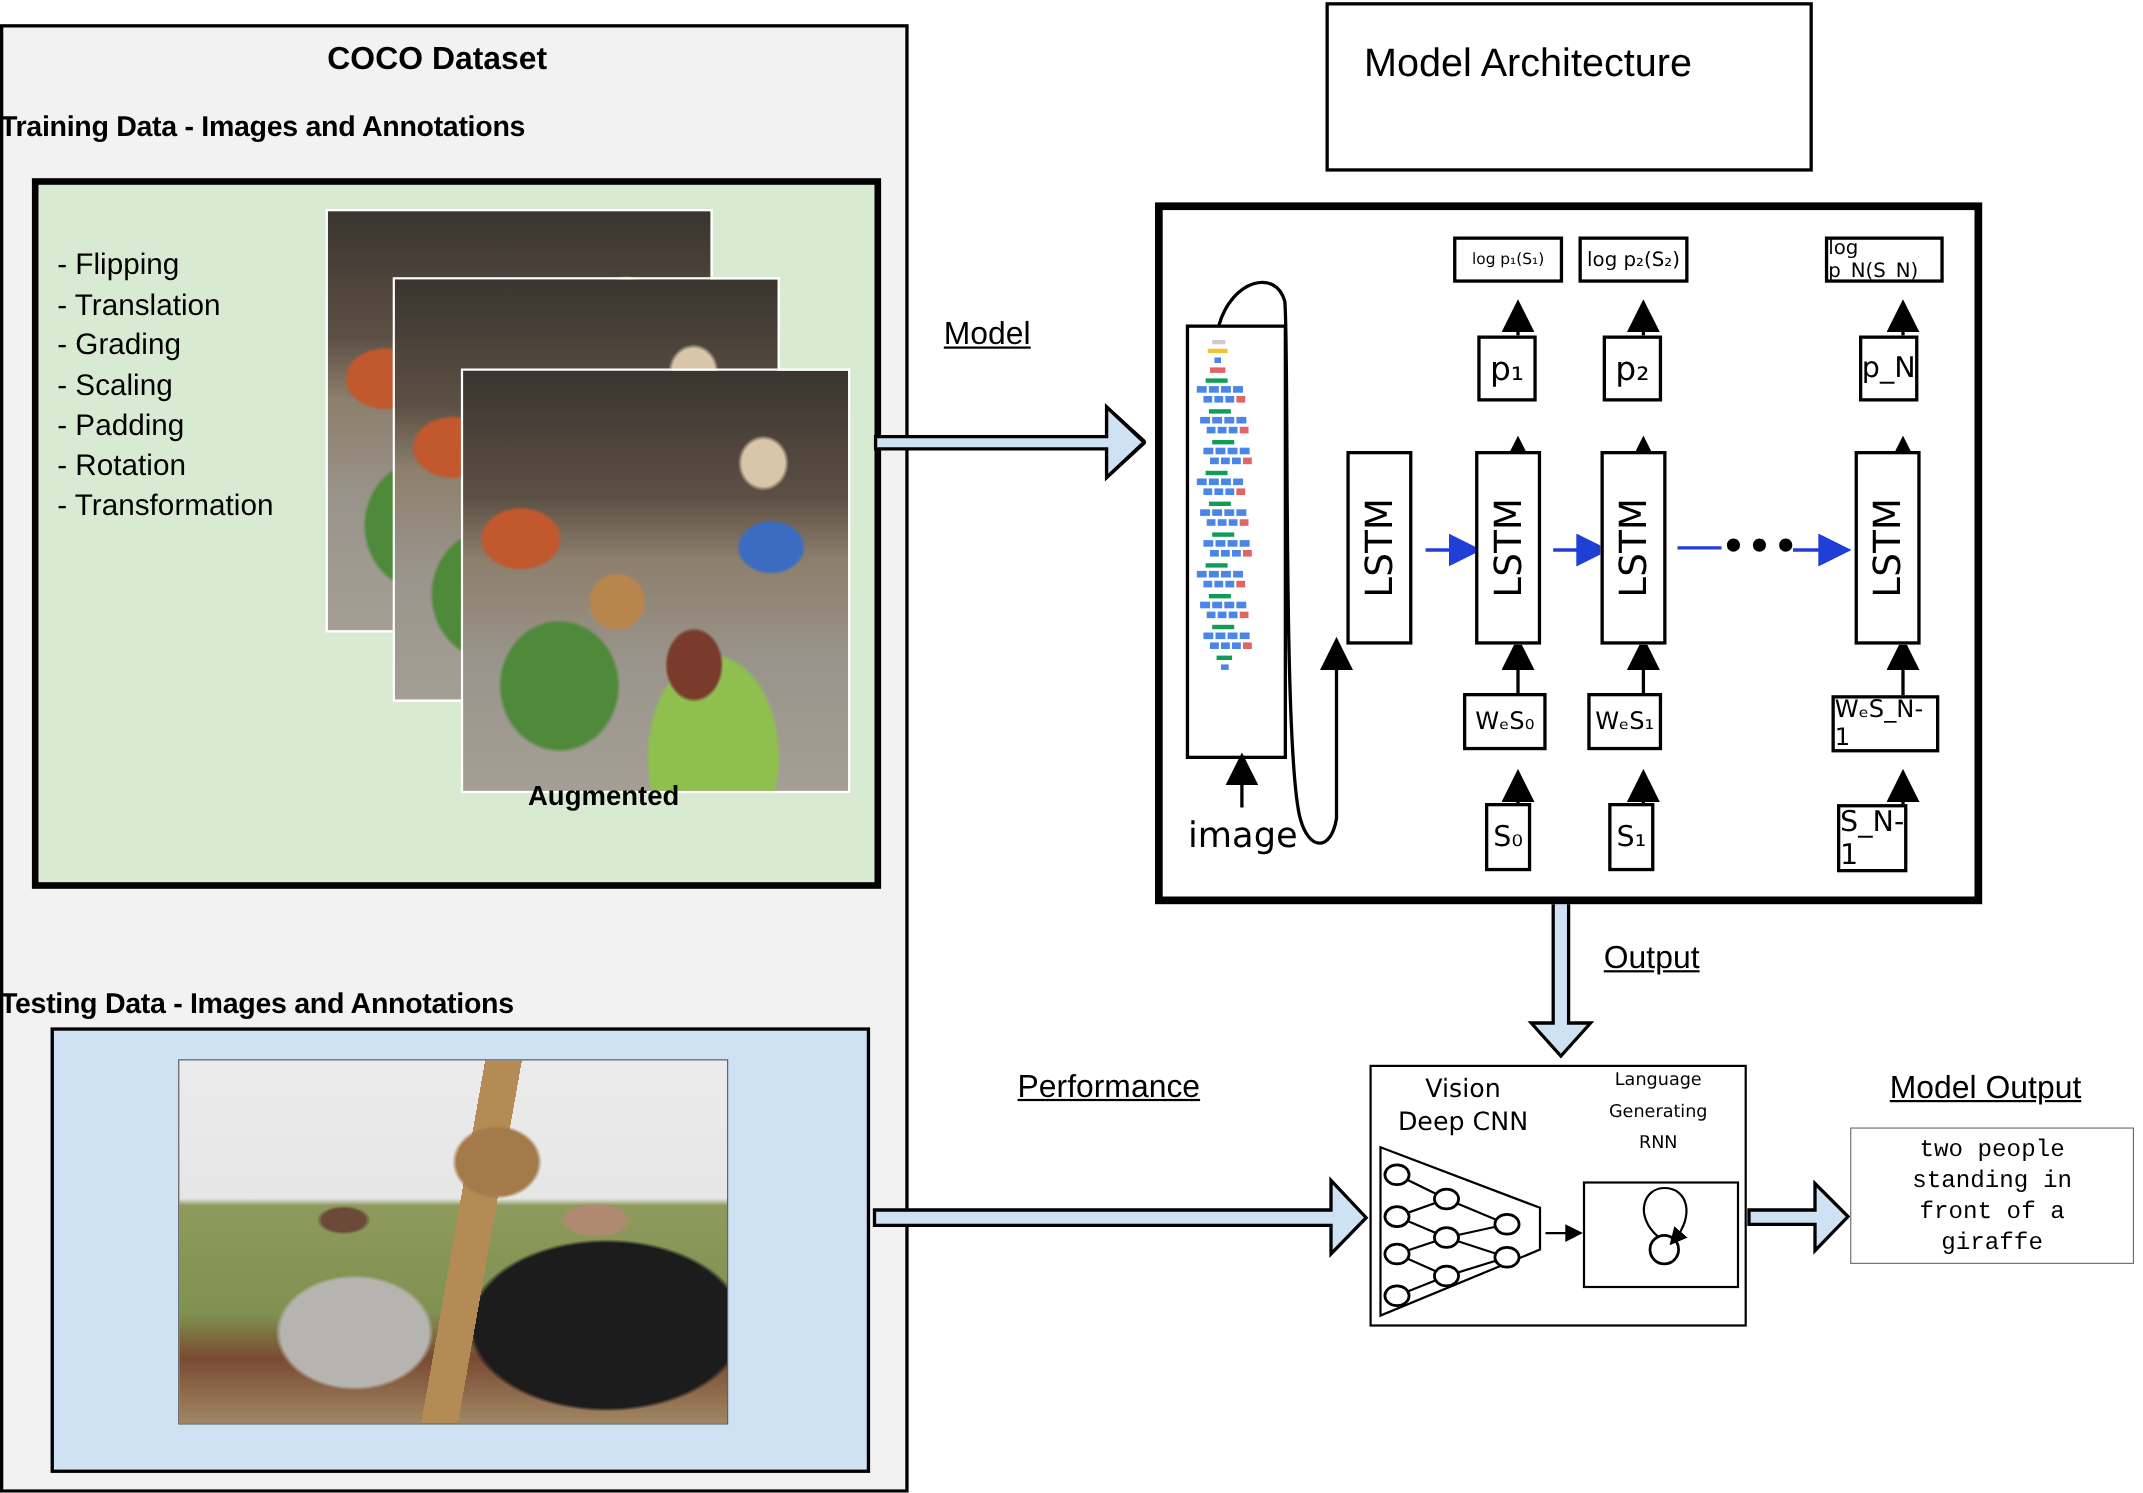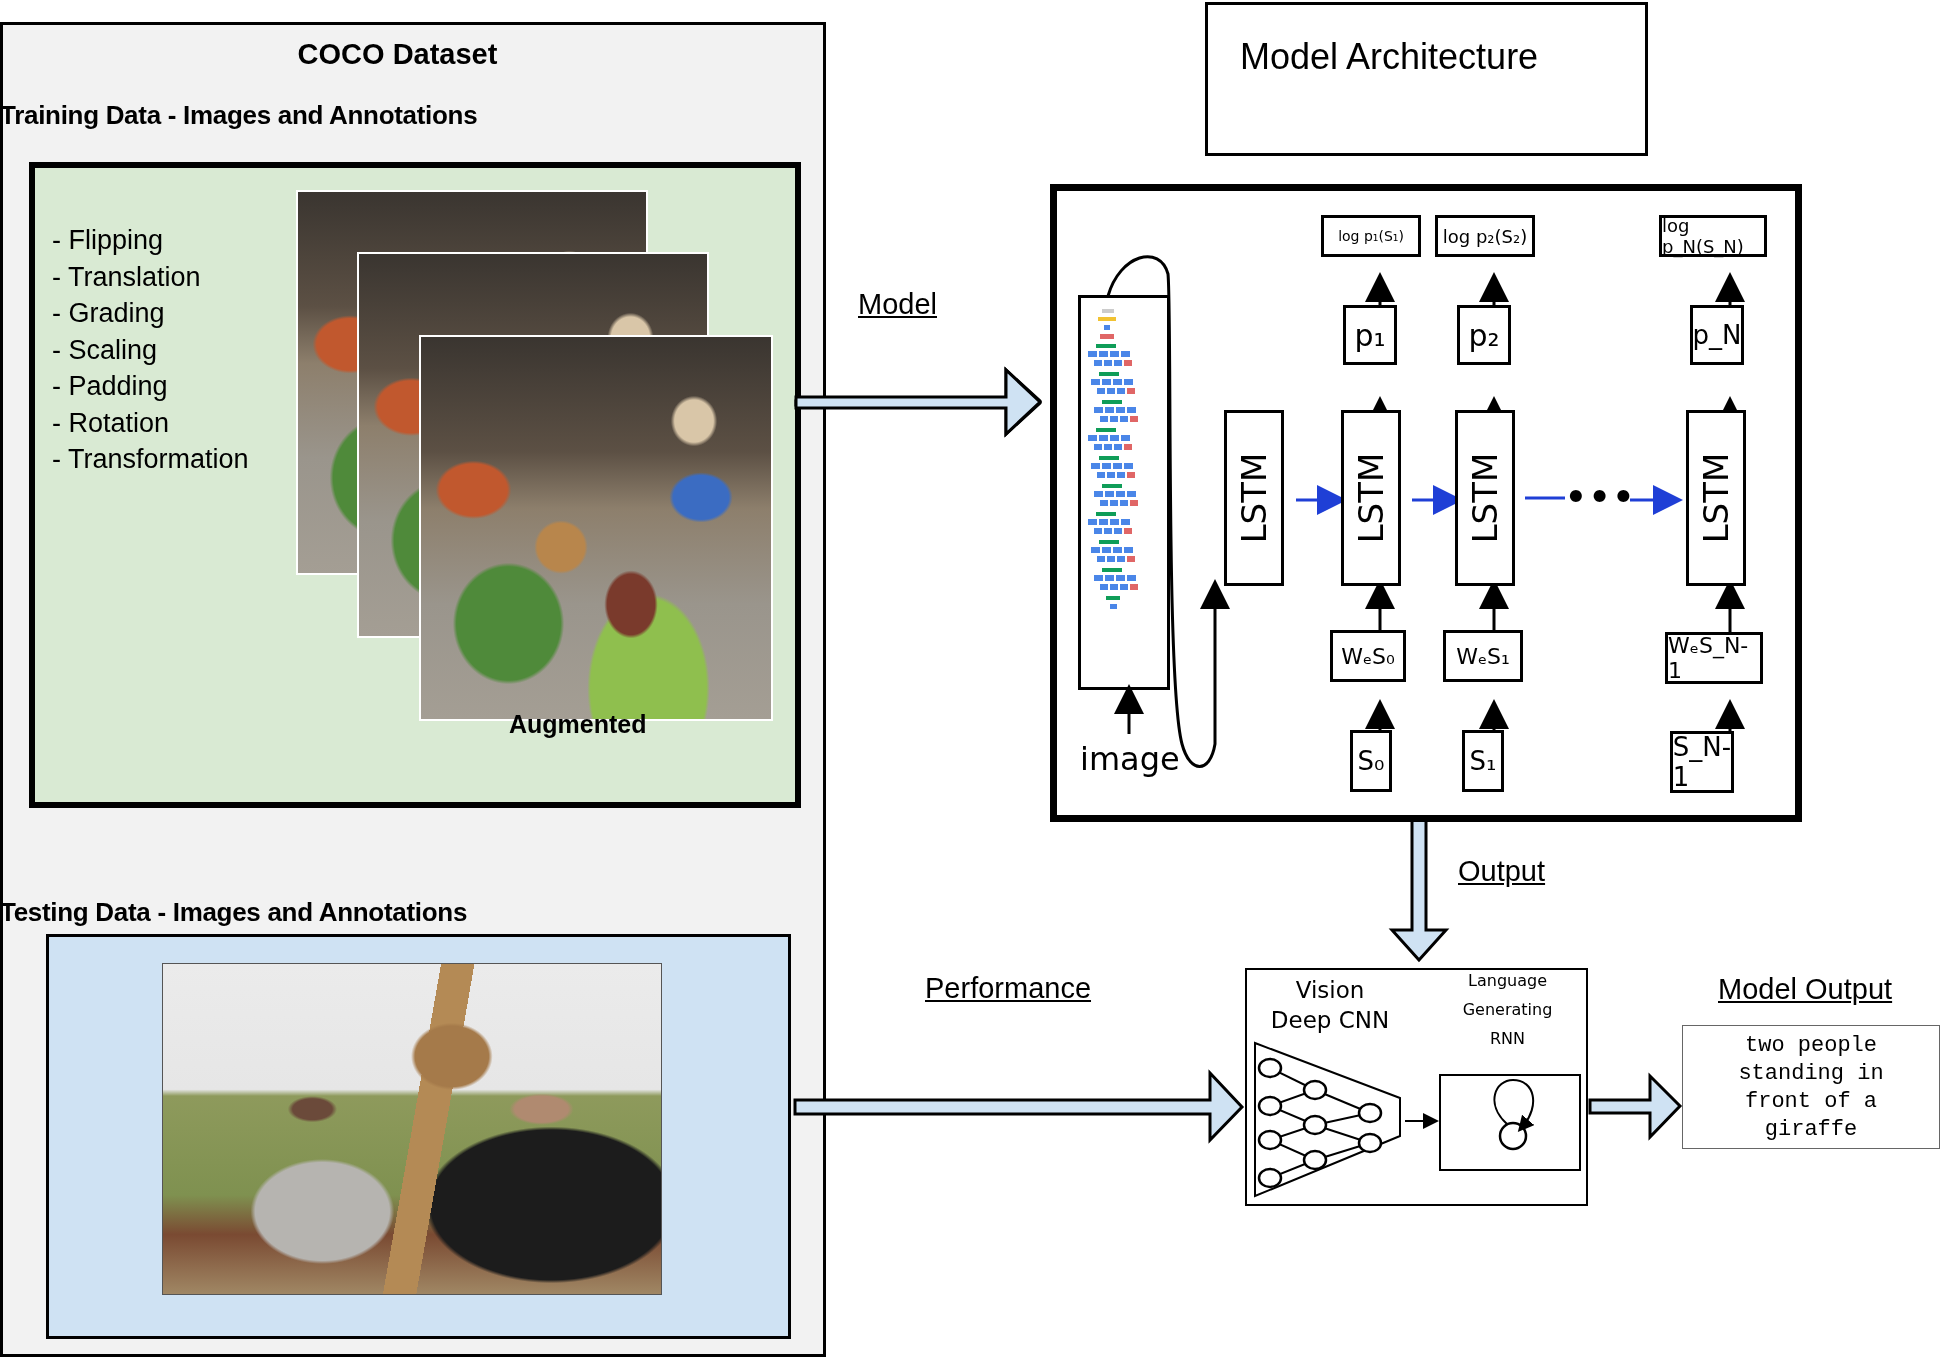--- a/index.html
+++ b/index.html
@@ -16,21 +16,21 @@
   .photo { border:2px solid #fff; box-sizing:border-box; overflow:hidden; }
   .market { background:
       radial-gradient(ellipse at 78% 22%, #d9c6a8 0 5%, transparent 6%),
       radial-gradient(ellipse at 80% 42%, #3b6cc2 0 7%, transparent 8%),
       radial-gradient(ellipse at 40% 55%, #b8864c 0 8%, transparent 9%),
       radial-gradient(ellipse at 60% 70%, #7a3a2c 0 8%, transparent 9%),
       radial-gradient(ellipse at 25% 75%, #4f8a3a 0 14%, transparent 15%),
       radial-gradient(ellipse at 65% 92%, #8fbf4e 0 18%, transparent 19%),
       radial-gradient(ellipse at 15% 40%, #c1582e 0 8%, transparent 9%),
       linear-gradient(180deg, #3a3530 0%, #5c5044 30%, #8d7f6c 45%, #9a958c 70%, #a49e94 100%); }
-  .aug-label { left:480px; top:710px; font-weight:bold; font-size:25px;margin-left:29px; }
+  .aug-label { left:480px; top:710px; font-weight:bold; font-size:25px; }
   .test-box { left:46px; top:934px; width:745px; height:405px; background:#cfe2f3;
               border:3px solid #000; box-sizing:border-box; }
   .giraffe-photo { left:162px; top:963px; width:500px; height:332px; border:1px solid #555; box-sizing:border-box;
       background:
        radial-gradient(ellipse at 58% 28%, #a57a4a 0 9%, transparent 10%),
        linear-gradient(100deg, transparent 50%, #b48a55 50% 56%, transparent 56%),
        radial-gradient(ellipse at 32% 75%, #b6b4b0 0 14%, transparent 15%),
        radial-gradient(ellipse at 30% 44%, #6b4a3a 0 4%, transparent 5%),
        radial-gradient(ellipse at 78% 73%, #1c1c1c 0 22%, transparent 23%),
        radial-gradient(ellipse at 76% 44%, #b08a70 0 5%, transparent 6%),
@@ -239,21 +239,21 @@
 
 <div class="bx gil" style="left:1321px; top:215px; width:100px; height:42px; font-size:14px;">log p₁(S₁)</div>
 <div class="bx gil" style="left:1435px; top:215px; width:100px; height:42px; font-size:18px;">log p₂(S₂)</div>
 <div class="bx gil" style="left:1659px; top:215px; width:108px; height:42px; font-size:18px;">log p_N(S_N)</div>
 
 <div class="bx gil" style="left:1343px; top:305px; width:54px; height:60px; font-size:30px;">p₁</div>
 <div class="bx gil" style="left:1457px; top:305px; width:54px; height:60px; font-size:30px;">p₂</div>
 <div class="bx gil" style="left:1690px; top:305px; width:54px; height:60px; font-size:26px;">p_N</div>
 
 <div class="bx gil" style="left:1330px; top:630px; width:76px; height:52px; font-size:22px;">WₑS₀</div>
-<div class="bx gil" style="left:1443px; top:630px; width:80px; height:52px; font-size:22px;">WₑS₁</div>
+<div class="bx gil" style="left:1443px; top:630px; width:68px; height:52px; font-size:22px;">WₑS₁</div>
 <div class="bx gil" style="left:1665px; top:632px; width:98px; height:52px; font-size:22px;">WₑS_N-1</div>
 
 <div class="bx gil" style="left:1350px; top:730px; width:42px; height:62px; font-size:26px;">S₀</div>
 <div class="bx gil" style="left:1462px; top:730px; width:42px; height:62px; font-size:26px;">S₁</div>
 <div class="bx gil" style="left:1670px; top:731px; width:64px; height:62px; font-size:26px;">S_N-1</div>
 
 <div class="abs inf-box"></div>
 <div class="abs gil" style="left:1250px; top:975px; width:160px; text-align:center; font-size:23px; line-height:30px;">
   <div>Vision</div>
   <div>Deep CNN</div>

